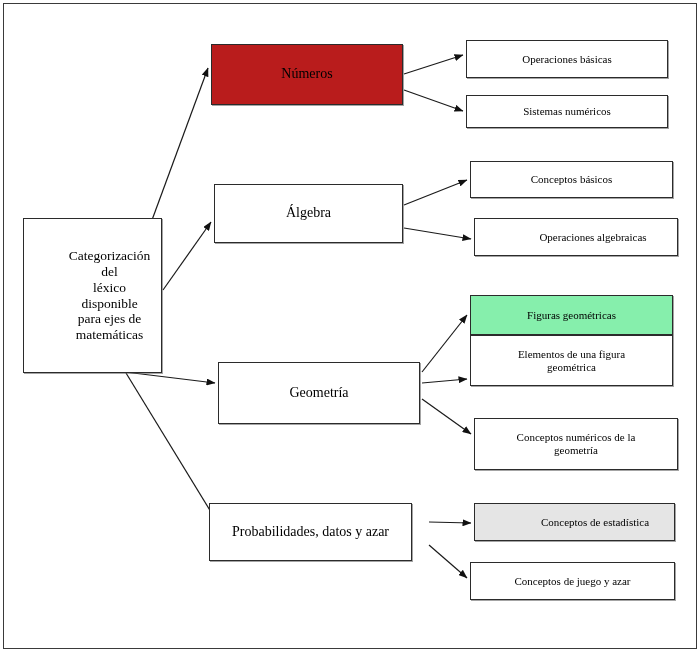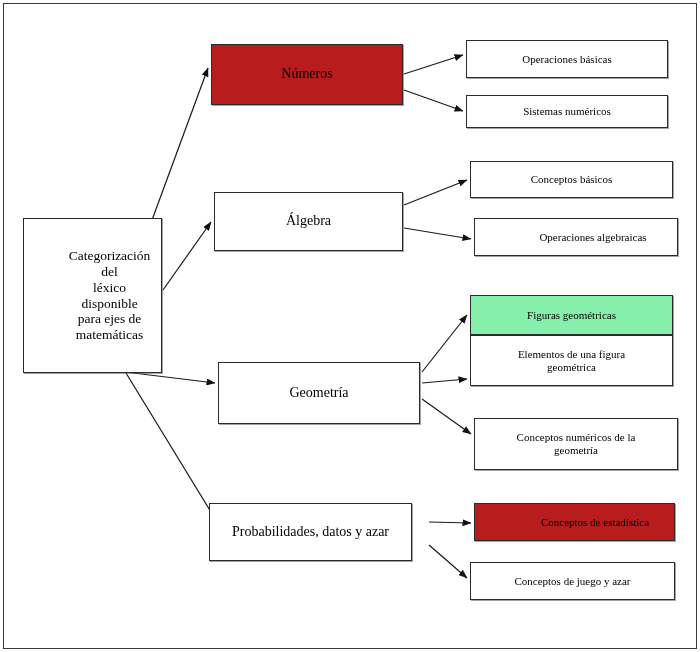--- a/index.html
+++ b/index.html
@@ -97,21 +97,21 @@
       </div>
       <div class="node-box lvl-mid" style="left: 211px; top: 44px; width: 192px; height: 61px; border-color: rgb(43, 43, 43); background: #b91c1c;">
         <span class="node-label" style="color: rgb(0, 0, 0);">Números</span>
       </div>
       <div class="node-box lvl-leaf" style="left: 466px; top: 40px; width: 202px; height: 38px; border-color: rgb(43, 43, 43); background: rgb(255, 255, 255);">
         <span class="node-label" style="color: rgb(0, 0, 0);">Operaciones básicas</span>
       </div>
       <div class="node-box lvl-leaf" style="left: 466px; top: 95px; width: 202px; height: 33px; border-color: rgb(43, 43, 43); background: rgb(255, 255, 255);">
         <span class="node-label" style="color: rgb(0, 0, 0);">Sistemas numéricos</span>
       </div>
-      <div class="node-box lvl-mid" style="left: 214px; top: 192px; width: 189px; height: 59px; border-color: rgb(43, 43, 43); background: rgb(255, 255, 255);">
+      <div class="node-box lvl-mid" style="left: 214px; top: 184px; width: 189px; height: 59px; border-color: rgb(43, 43, 43); background: rgb(255, 255, 255);">
         <span class="node-label" style="color: rgb(0, 0, 0);">Álgebra</span>
       </div>
       <div class="node-box lvl-leaf" style="left: 470px; top: 161px; width: 203px; height: 37px; border-color: rgb(43, 43, 43); background: rgb(255, 255, 255);">
         <span class="node-label" style="color: rgb(0, 0, 0);">Conceptos básicos</span>
       </div>
       <div class="node-box lvl-leaf" style="left: 474px; top: 218px; width: 204px; height: 38px; border-color: rgb(43, 43, 43); background: rgb(255, 255, 255); padding-left: 34px;">
         <span class="node-label" style="color: rgb(0, 0, 0);">Operaciones algebraicas</span>
       </div>
       <div class="node-box lvl-mid" style="left: 218px; top: 362px; width: 202px; height: 62px; border-color: rgb(43, 43, 43); background: rgb(255, 255, 255);">
         <span class="node-label" style="color: rgb(0, 0, 0);">Geometría</span>
@@ -123,21 +123,21 @@
         <span class="node-label" style="color: rgb(0, 0, 0);">Elementos de una figura
 geométrica</span>
       </div>
       <div class="node-box lvl-leaf" style="left: 474px; top: 418px; width: 204px; height: 52px; border-color: rgb(43, 43, 43); background: rgb(255, 255, 255);">
         <span class="node-label" style="color: rgb(0, 0, 0);">Conceptos numéricos de la
 geometría</span>
       </div>
       <div class="node-box lvl-mid" style="left: 209px; top: 503px; width: 203px; height: 58px; border-color: rgb(43, 43, 43); background: rgb(255, 255, 255);">
         <span class="node-label" style="color: rgb(0, 0, 0);">Probabilidades, datos y azar</span>
       </div>
-      <div class="node-box lvl-leaf" style="left: 474px; top: 503px; width: 201px; height: 38px; border-color: rgb(43, 43, 43); background: #b91c1c; padding-left: 41px;">
+      <div class="node-box lvl-leaf" style="left: 474px; top: 503px; width: 201px; height: 38px; border-color: rgb(43, 43, 43); background: #e5e5e5; padding-left: 41px;">
         <span class="node-label" style="color: rgb(0, 0, 0);">Conceptos de estadística</span>
       </div>
       <div class="node-box lvl-leaf" style="left: 470px; top: 562px; width: 205px; height: 38px; border-color: rgb(43, 43, 43); background: rgb(255, 255, 255);">
         <span class="node-label" style="color: rgb(0, 0, 0);">Conceptos de juego y azar</span>
       </div>
     </div>
 
 </div>
 
 </body></html>

